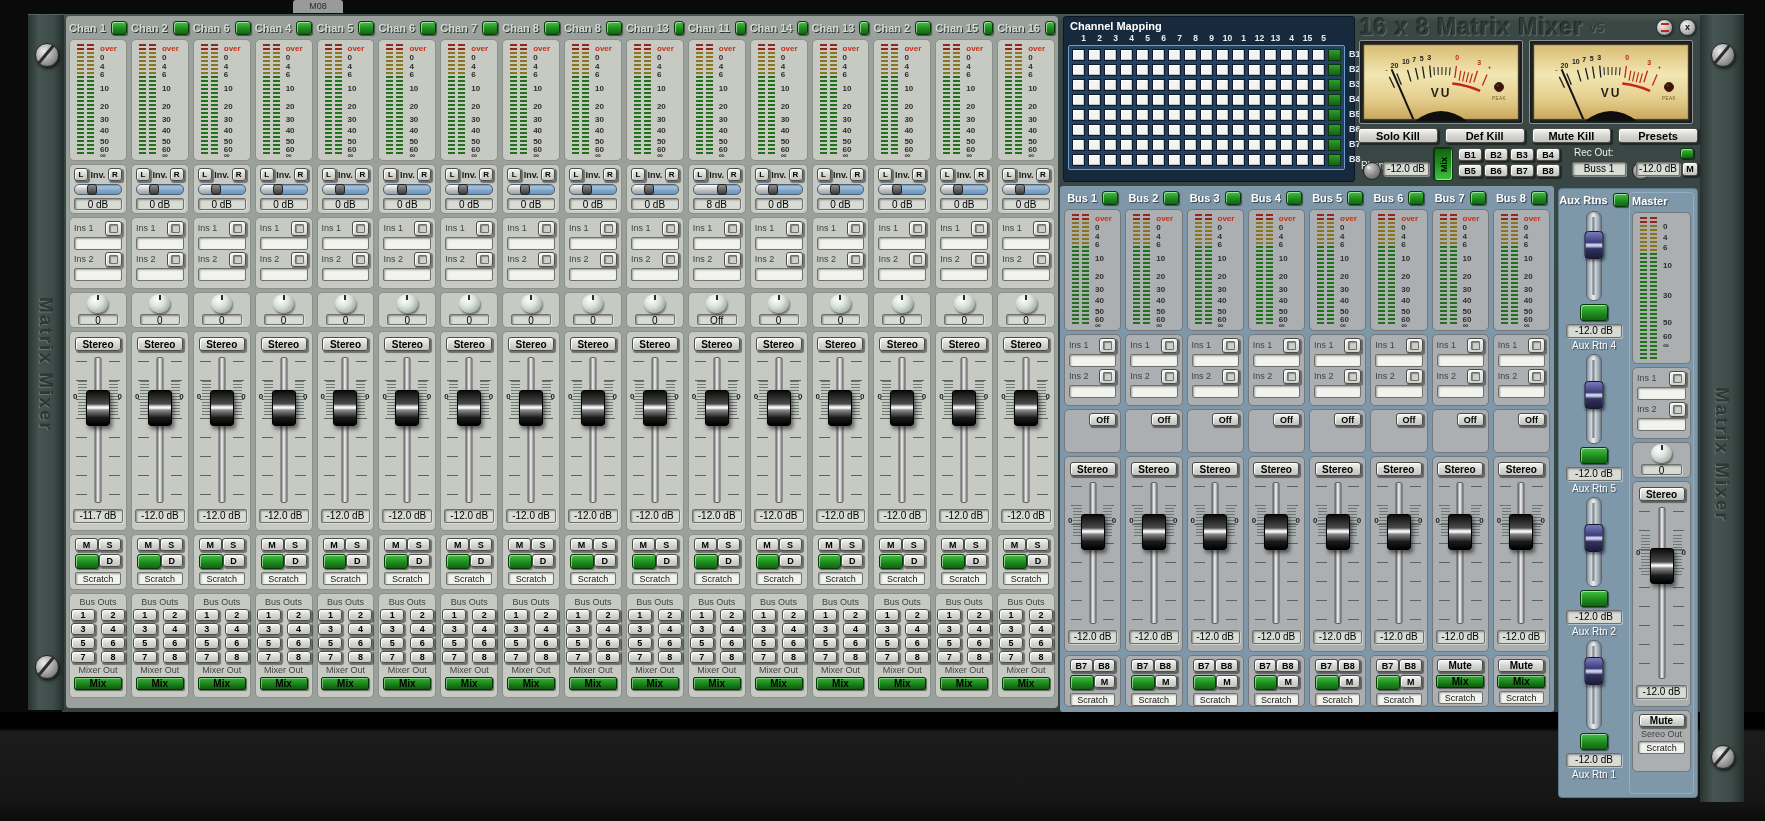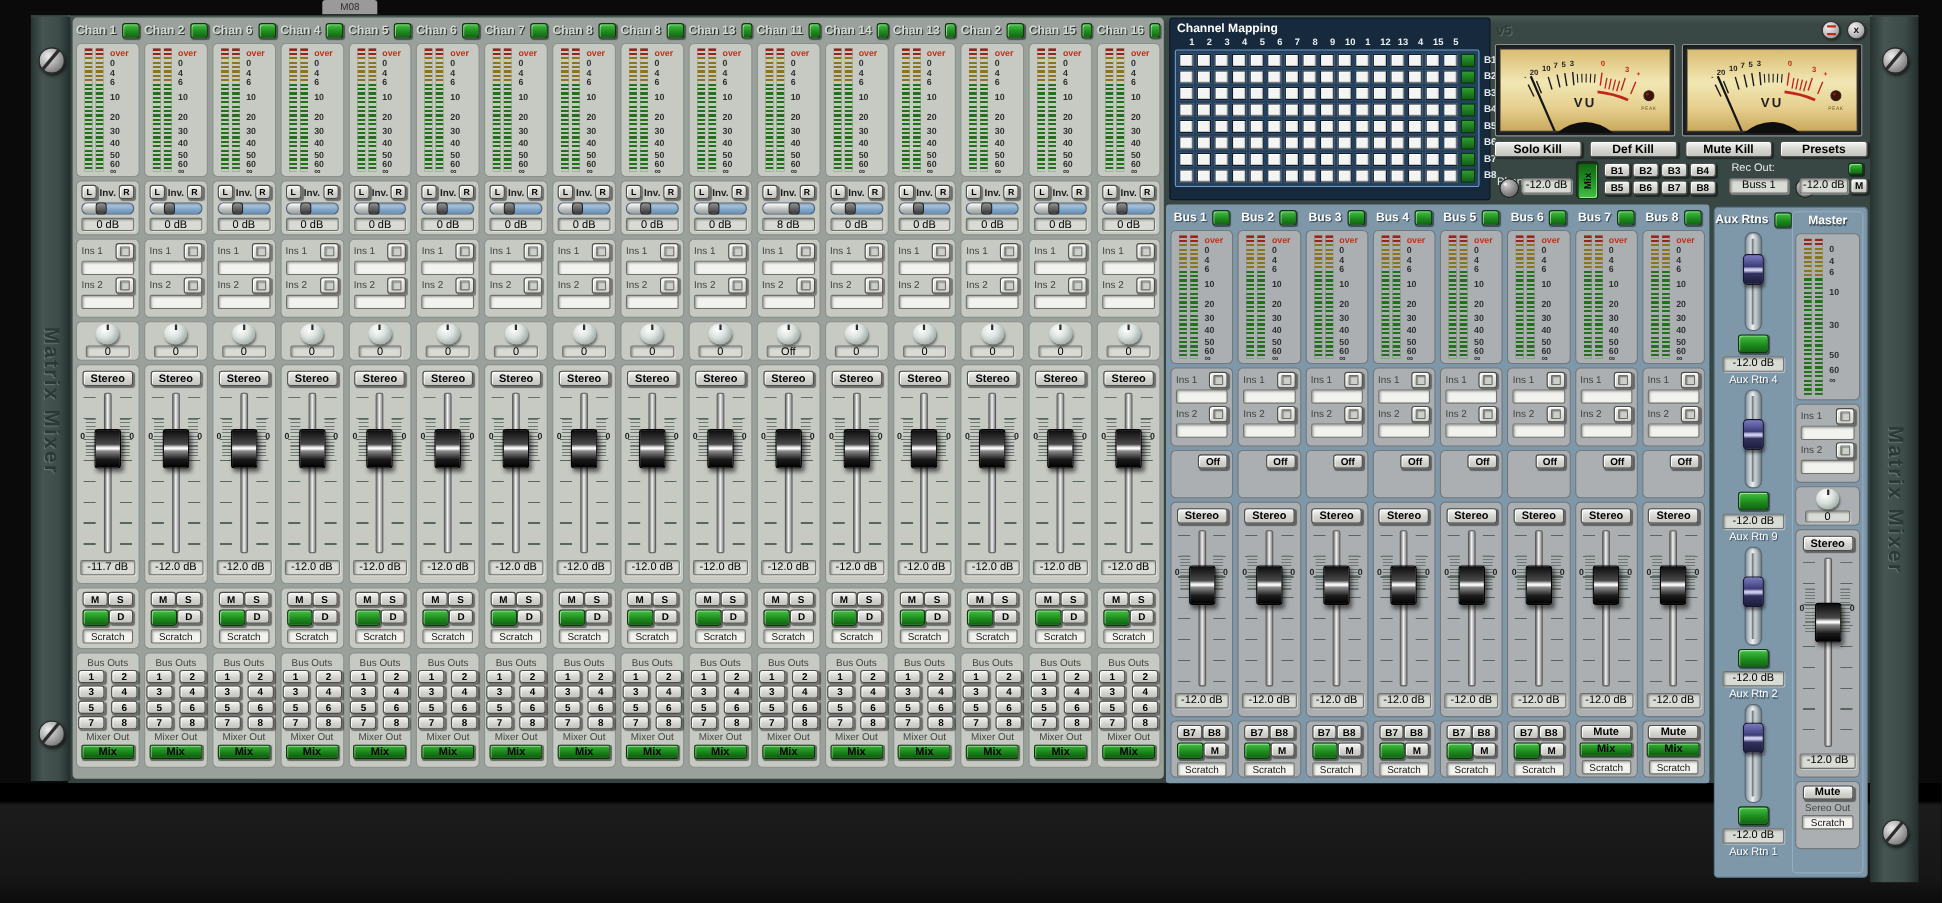--- a/index.html
+++ b/index.html
@@ -109,21 +109,21 @@
 .aux-header span{font-size:11px;font-weight:bold;color:#fff;text-shadow:1px 1px 1px #32414d}
 .aux-unit{display:flex;flex-direction:column;align-items:center;margin-top:3px}
 .aux-fader{position:relative;width:26px;height:90px}
 .aux-track{position:absolute;left:50%;transform:translateX(-50%);top:0;bottom:0;width:14px;border-radius:7px;background:linear-gradient(90deg,#8f9aa2,#eaf0f4 45%,#7d888f);border:1px solid #586874;box-shadow:inset 0 1px 2px rgba(0,0,0,.3)}
 .aux-track::after{content:"";position:absolute;left:50%;top:5px;bottom:5px;width:3px;transform:translateX(-50%);background:linear-gradient(90deg,#5a666e,#ccd5d9)}
 .aux-handle{position:absolute;left:50%;transform:translateX(-50%);width:17px;height:26px;border-radius:4px;border:1px solid #14142a;background:linear-gradient(#7a7ac2,#3c3c78 40%,#cacaec 48% 54%,#32325f 64%,#1c1c3a);box-shadow:1px 2px 3px rgba(0,0,0,.5)}
 .aux-green{width:26px;height:15px;margin-top:3px}
 .aux-lcd{width:56px;margin-top:3px}
 .aux-lbl{font-size:10px;color:#fff;margin-top:2px;text-shadow:1px 1px 1px #3a4a56;white-space:nowrap}
 .master-col{flex:1;display:flex;flex-direction:column;gap:3px;border:1px solid #93aec2;border-radius:4px;padding:2px;background:#7e97a9;box-sizing:border-box}
-.master-header{height:14px;text-align:center;font-size:11px;font-weight:bold;color:#fff;text-shadow:1px 1px 1px #32414d;flex:none}
+.master-header{height:14px;font-size:11px;font-weight:bold;color:#fff;text-shadow:1px 1px 1px #32414d;flex:none}
 .mb{height:62px;padding:3px 5px;display:flex;flex-direction:column;gap:2px;align-items:center}
 .mb .field{width:100%}
 .mutebtn{width:46px;height:13px;font-size:10px}
 </style>
 </head>
 <body>
 
 <div id="face"></div>
 <div id="tab">M08</div>
 <div id="bottom-band"></div>
@@ -1797,20 +1797,21 @@
         <span class="sec-lbl">B5</span>
         <span class="sec-lbl">B6</span>
         <span class="sec-lbl">B7</span>
         <span class="sec-lbl">B8</span>
       </div>
   </div>
 </div>
 
 <div id="ctl-panel">
   <div class="ctl-title">
+    <span class="emboss">16 x 8 Matrix Mixer</span>
     <span class="ver">v5</span>
     <span class="spacer"></span>
     <div class="winbtn">
         <div class="minbars"></div>
       </div>
     <div class="winbtn">
         <span class="closex">x</span>
       </div>
   </div>
   <div class="vu-row">
@@ -2462,21 +2463,21 @@
         <div class="lcd aux-lcd">-12.0 dB</div>
         <span class="aux-lbl">Aux Rtn 4</span>
       </div>
       <div class="aux-unit">
         <div class="aux-fader">
           <div class="aux-track"></div>
           <div class="aux-handle" style="top: 27px;"></div>
         </div>
         <div class="greenbtn aux-green"></div>
         <div class="lcd aux-lcd">-12.0 dB</div>
-        <span class="aux-lbl">Aux Rtn 9</span>
+        <span class="aux-lbl">Aux Rtn 5</span>
       </div>
       <div class="aux-unit">
         <div class="aux-fader">
           <div class="aux-track"></div>
           <div class="aux-handle" style="top: 27px;"></div>
         </div>
         <div class="greenbtn aux-green"></div>
         <div class="lcd aux-lcd">-12.0 dB</div>
         <span class="aux-lbl">Aux Rtn 2</span>
       </div>

